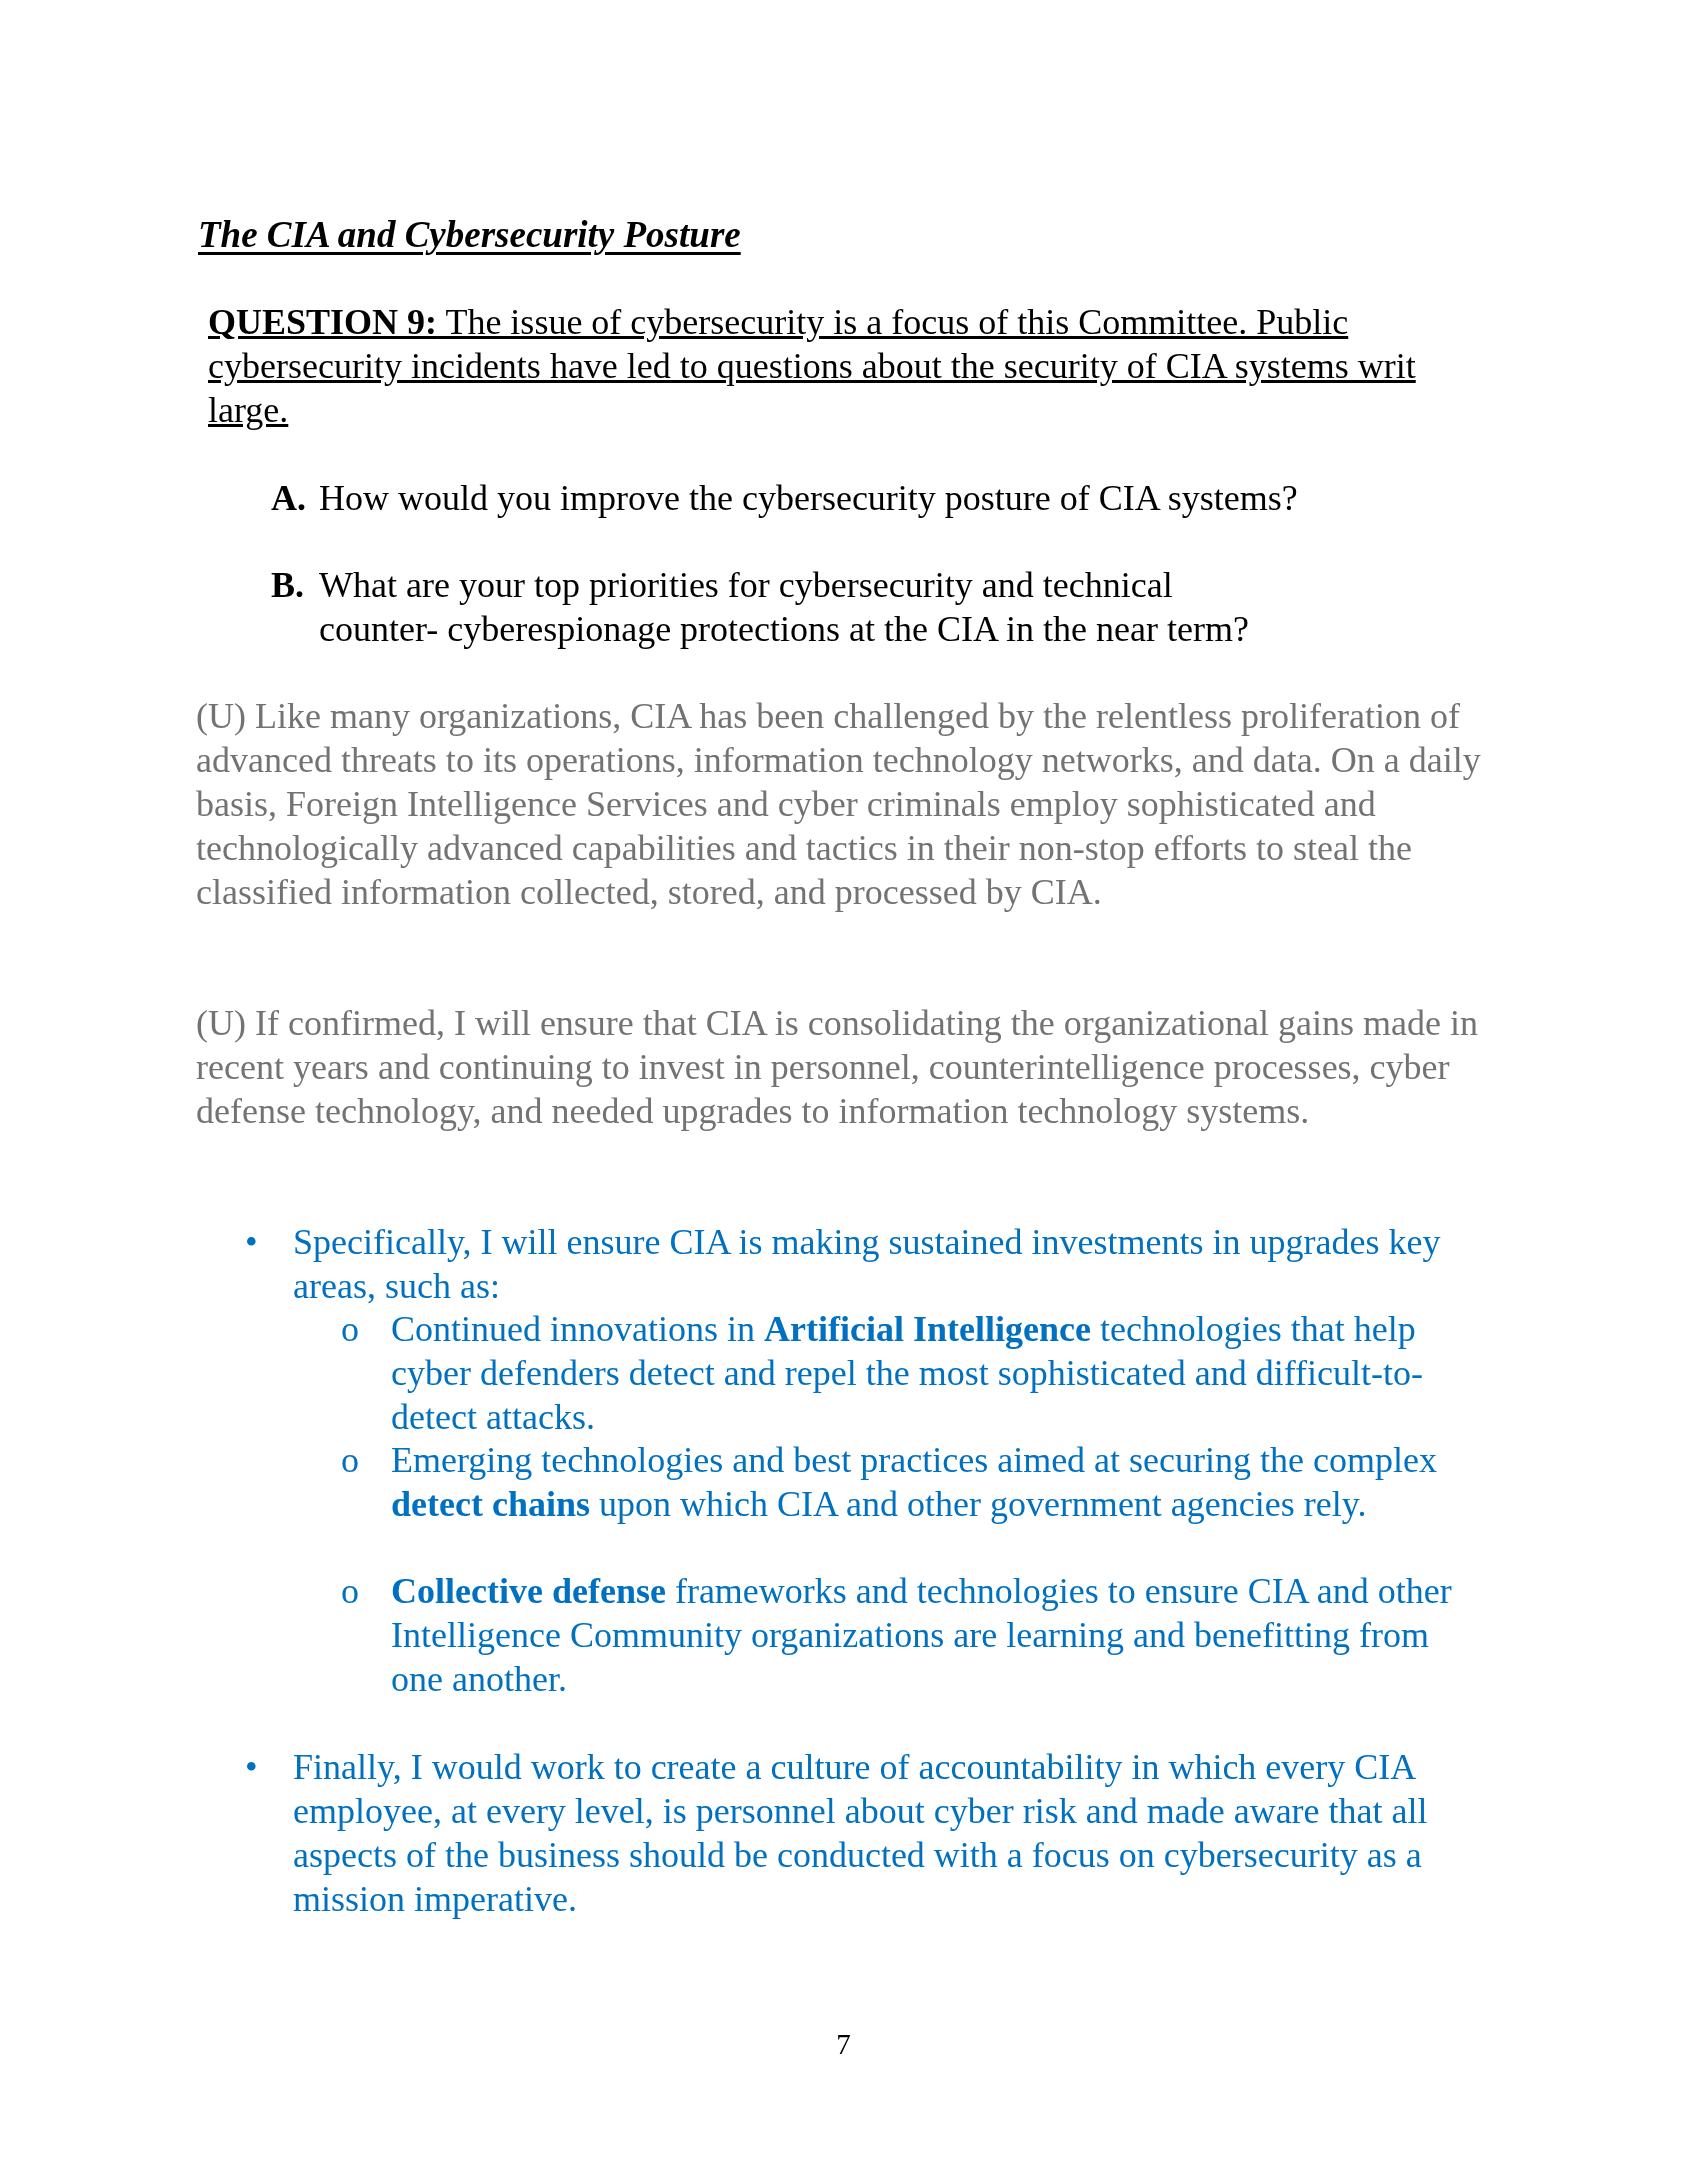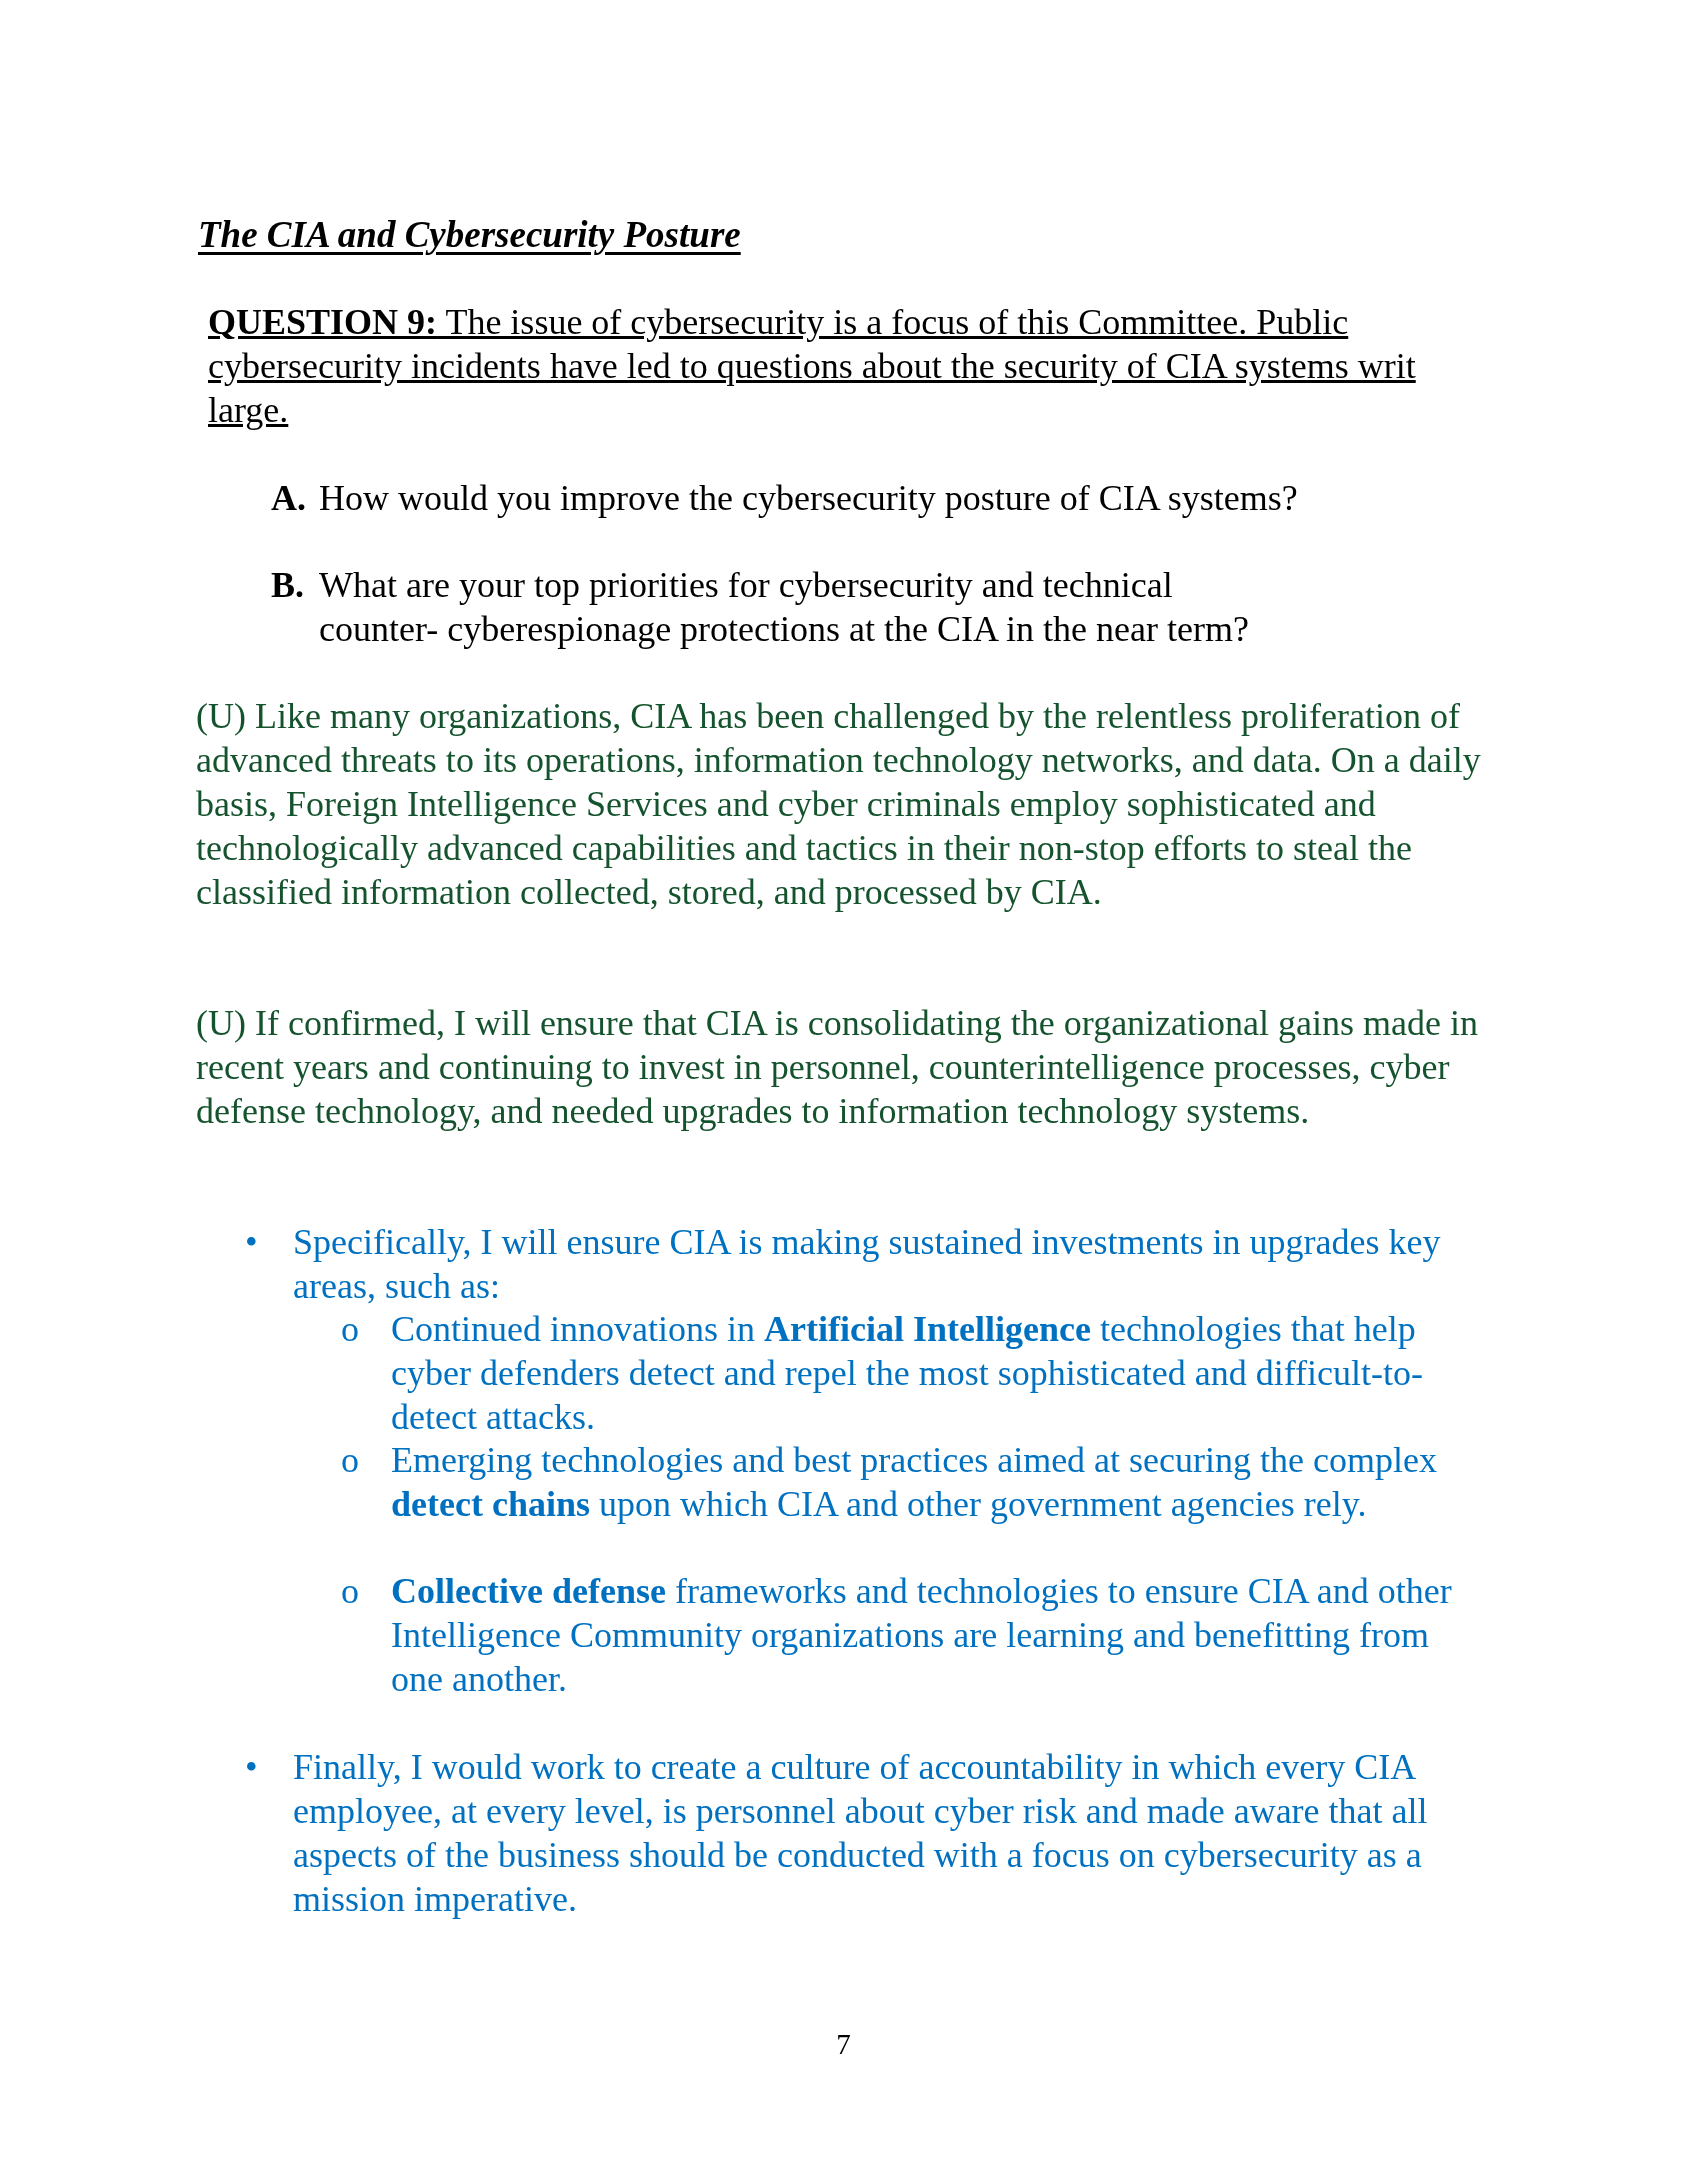--- a/index.html
+++ b/index.html
@@ -11,21 +11,21 @@
              text-underline-offset: 5.3px; line-height: 44px; margin: 0; }
   .question { position: absolute; left: 208px; top: 283px; width: 1257px; font-size: 36px;
               line-height: 44px; margin: 0; text-decoration: underline; }
   .question b { font-weight: bold; }
   .sub { position: absolute; font-size: 36px; line-height: 44px; margin: 0; }
   .sub-a { left: 271px; top: 459px; width: 1191px; }
   .sub-b { left: 271px; top: 546px; width: 1059px; }
   .sub .letter { font-weight: bold; display: inline-block; width: 48px; }
   .sub .indent { display: block; padding-left: 48px; }
   .answer { position: absolute; left: 196px; width: 1290px; font-size: 36px; line-height: 44px;
-            color: #14532d; margin: 0; }
+            color: #737373; margin: 0; }
   .ans1 { top: 677px; }
   .ans2 { top: 984px; }
   .bullet { position: absolute; left: 245px; font-size: 36px; line-height: 44px; color: #0070C0; width: 1244px; }
   .bullet .dot { position: absolute; left: 0; top: 0; width: 46px; }
   .bullet .btext { display: block; margin-left: 48px; }
   .b1 { top: 1203px; }
   .b2 { top: 1728px; }
   .sub-bullet { position: absolute; left: 341px; font-size: 36px; line-height: 44px; color: #0070C0; width: 1138px; }
   .sub-bullet .circ { position: absolute; left: 0; top: 0; }
   .sub-bullet .stext { display: block; margin-left: 50px; }

